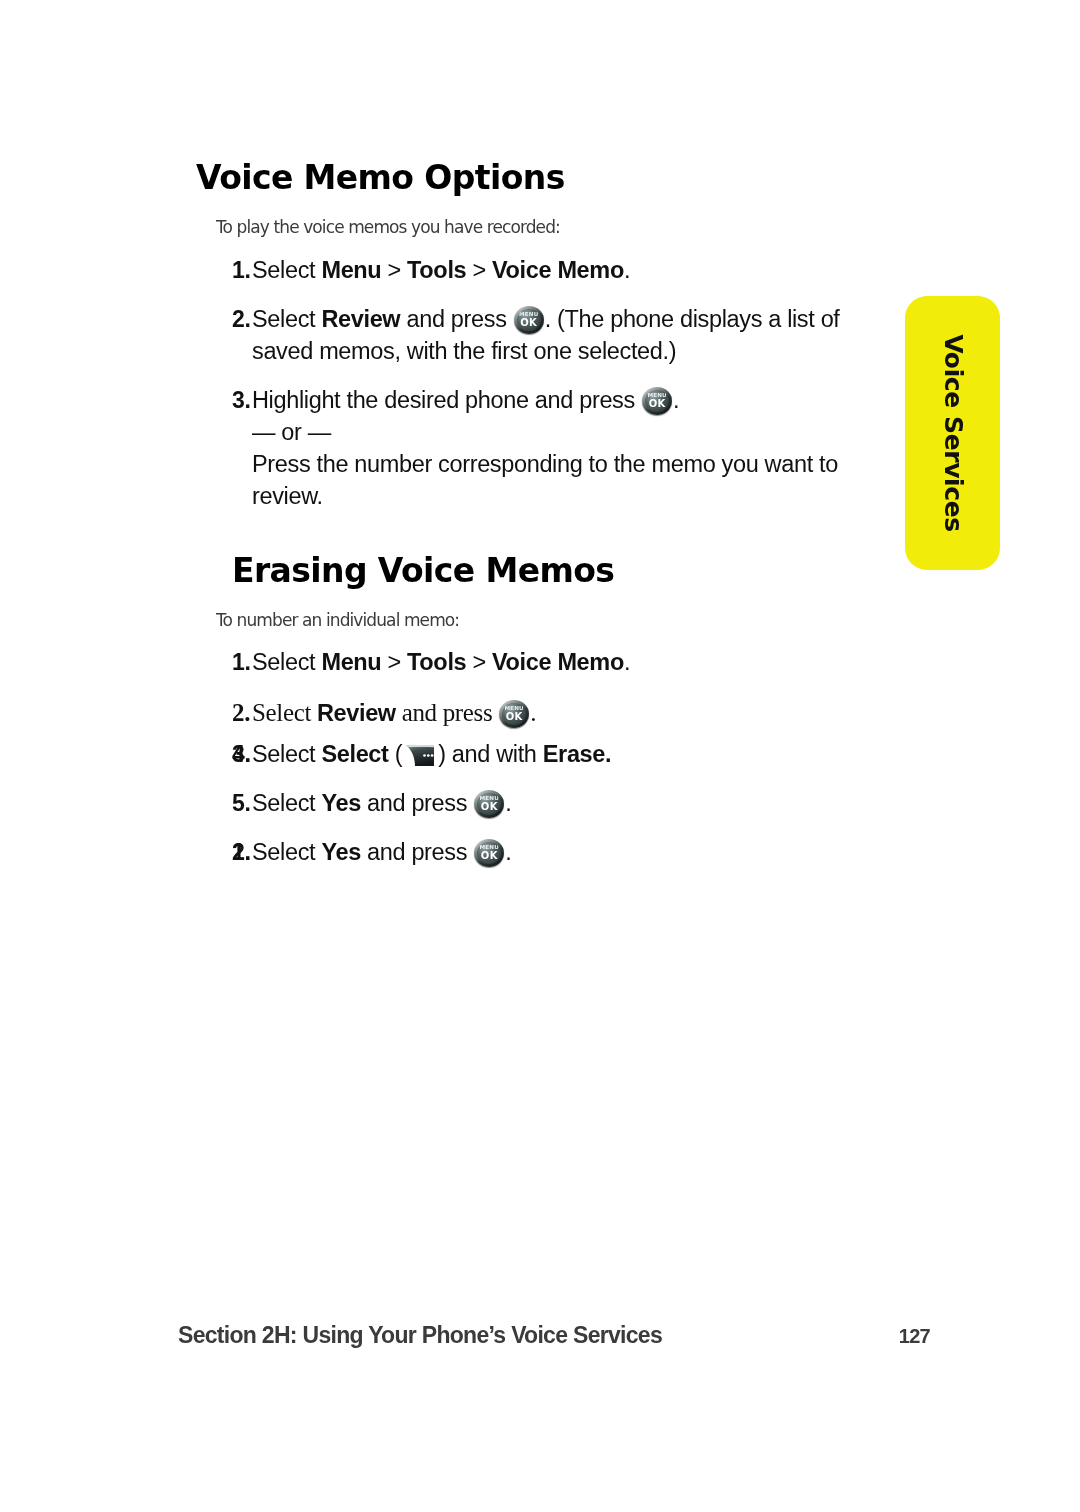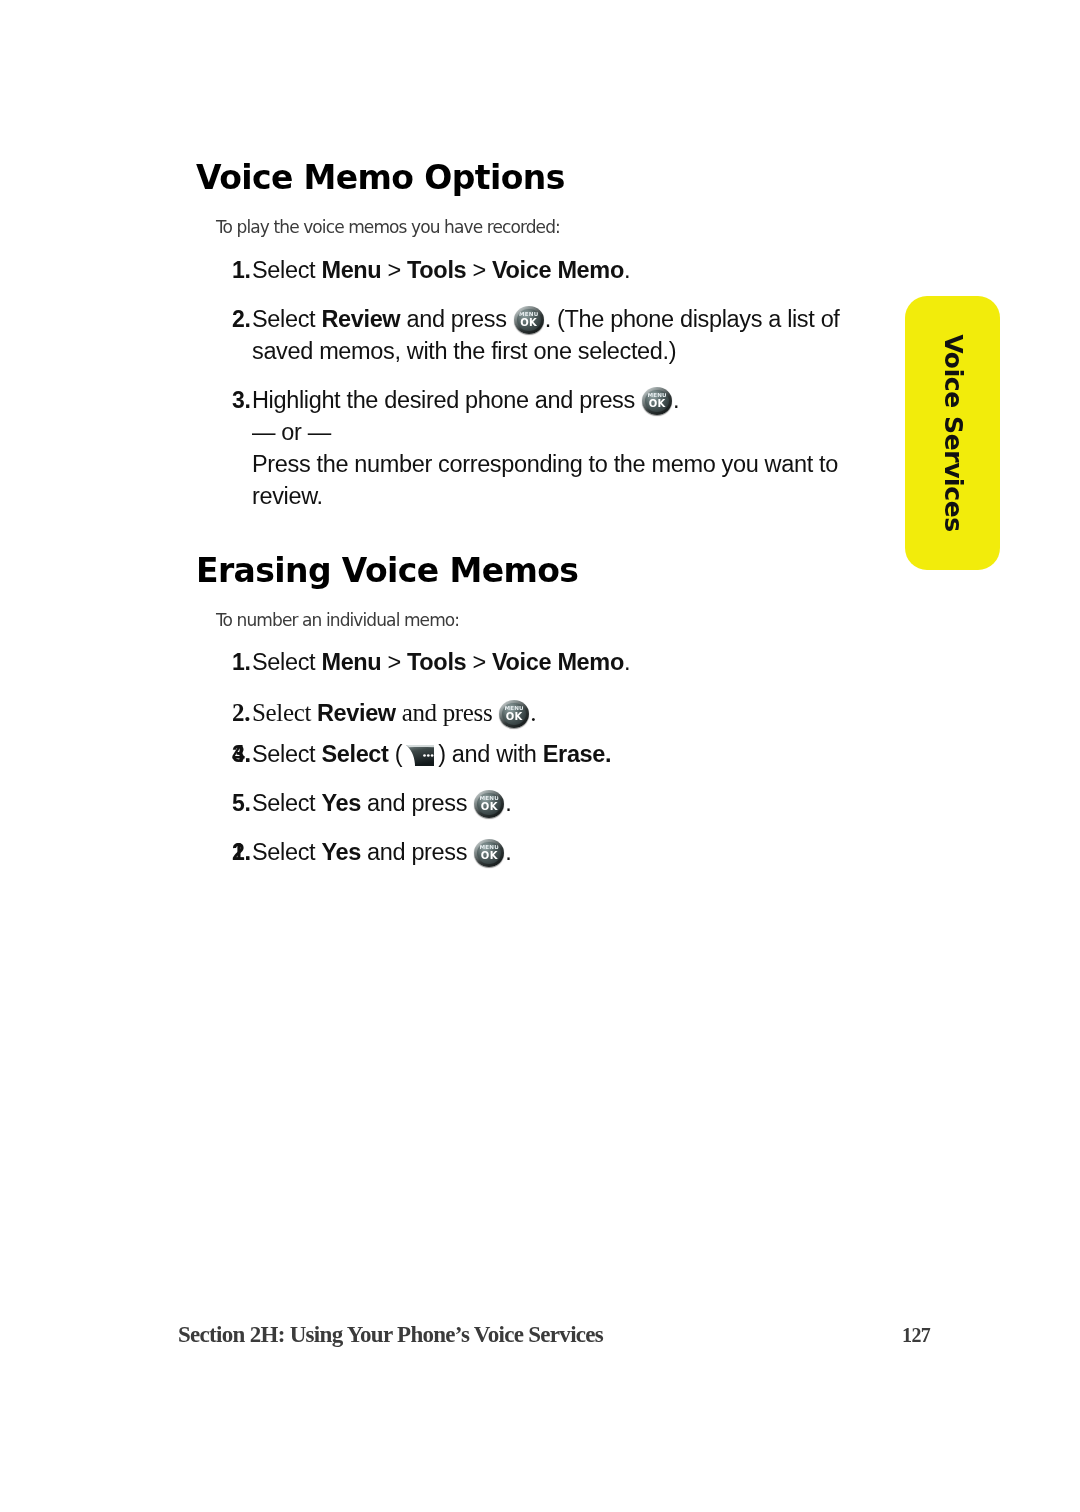--- a/index.html
+++ b/index.html
@@ -33,20 +33,21 @@
     font-family: "DejaVu Sans", sans-serif;
     font-size: 33px;
     font-weight: bold;
     letter-spacing: -0.6px;
     color: #000;
     margin: 0;
     line-height: 1.1;
   }
   h1.section-heading.second {
     margin-top: 40px;
+    margin-left: 36px;
   }
 
   h2.sub-heading {
     font-family: "DejaVu Sans", sans-serif;
     font-size: 17px;
     font-weight: normal;
     letter-spacing: -0.9px;
     color: #3b3b3b;
     margin: 22px 0 0 20px;
     line-height: 1.15;
@@ -170,21 +171,21 @@
 
   
   .footer {
     position: absolute;
     left: 178px;
     right: 150px;
     top: 1322px;
     display: flex;
     align-items: baseline;
     justify-content: space-between;
-    font-family: Liberation Serif, serif;
+    font-family: Liberation Sans, sans-serif;
     font-size: 23px;
     font-weight: bold;
     letter-spacing: -0.7px;
     color: #3b3b3b;
   }
   .footer .pageno { font-size: 20px; }
 </style>
 </head>
 <body>
 

